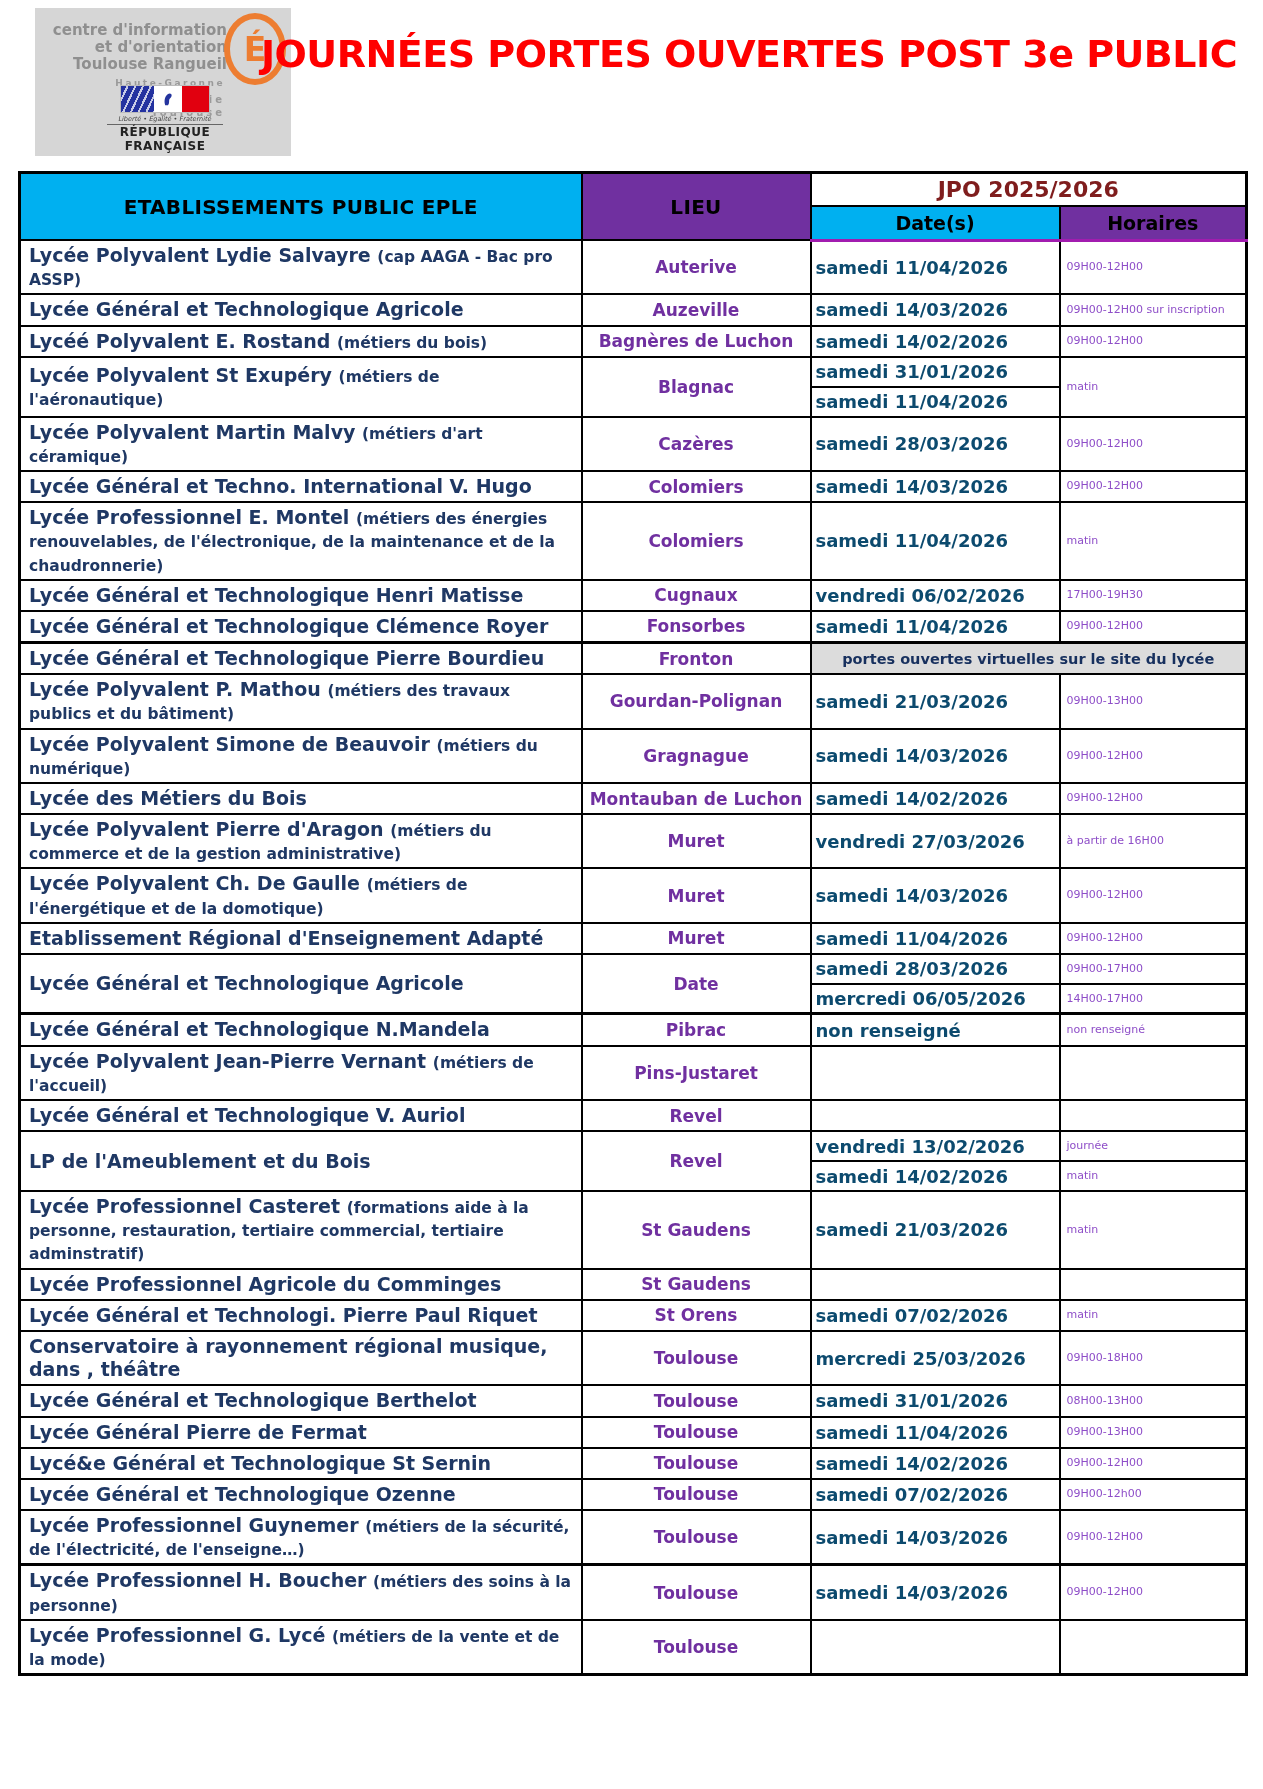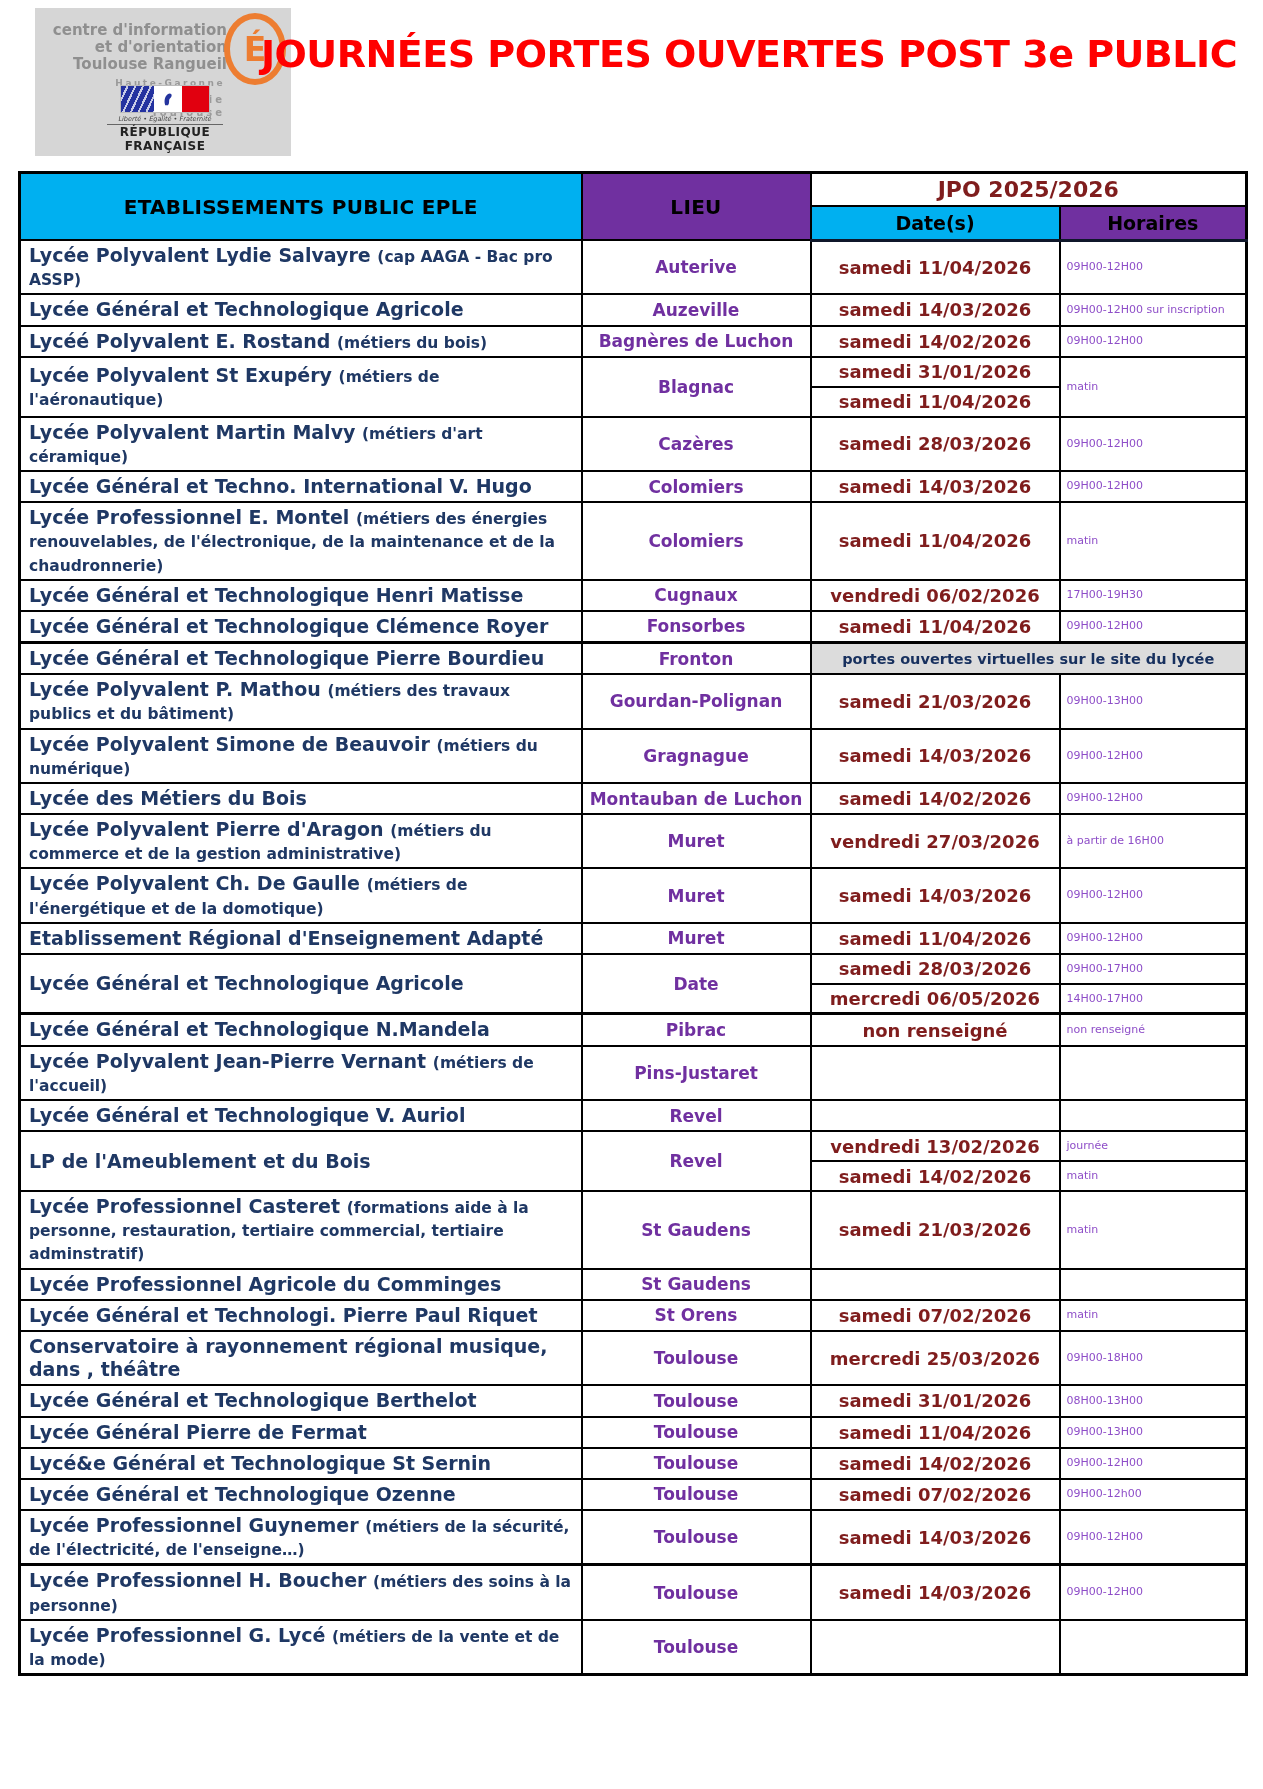--- a/index.html
+++ b/index.html
@@ -34,27 +34,27 @@
   
   table.jpo{margin:13px 18px;width:1227px;border-collapse:collapse;table-layout:fixed;
             border:3px solid #000;}
   col.c1{width:562px;} col.c2{width:229px;} col.c3{width:249px;} col.c4{width:187px;}
   .jpo th,.jpo td{border:2px solid #000;box-sizing:border-box;vertical-align:middle;}
   thead th{padding:3px 4px;color:#000;}
   .h-main{font-size:20px;font-weight:800;letter-spacing:.3px;}
   .h-cyan{background:#00B0F0;}
   .h-purple{background:#7030A0;}
   .h-jpo{background:#ffffff;color:#7f1d1d;font-size:22px;font-weight:800;height:30px;}
-  tr.sub th{height:34px;font-size:19px;font-weight:800;border-bottom:3px solid #0f172a;}
+  tr.sub th{height:34px;font-size:19px;font-weight:800;border-bottom:3px solid #a21caf;}
 
   .jpo td{height:30px;}
   td.name{text-align:left;padding:3px 8px;color:#1F3864;font-weight:700;font-size:19px;line-height:1.22;}
   td.name .detail{font-size:15.5px;font-weight:600;}
   td.lieu{color:#7030A0;font-weight:700;font-size:17px;text-align:center;padding:2px 4px;}
-  td.date{color:#7f1d1d;font-weight:700;font-size:18px;text-align:center;padding:2px 4px;}
+  td.date{color:#0c4a6e;font-weight:700;font-size:18px;text-align:left;padding:2px 4px;}
   td.hor{color:#8E4EC8;font-weight:400;font-size:11px;text-align:left;padding:2px 6px;line-height:1.3;}
   td.note{background:#DCDCDC;color:#17305E;font-weight:700;font-size:14.5px;text-align:center;padding:2px 4px;}
   tr.thick-top td{border-top:3px solid #000;}
 </style>
 </head>
 <body>
 
 <div class="page">
 
   <div class="doc-header">

